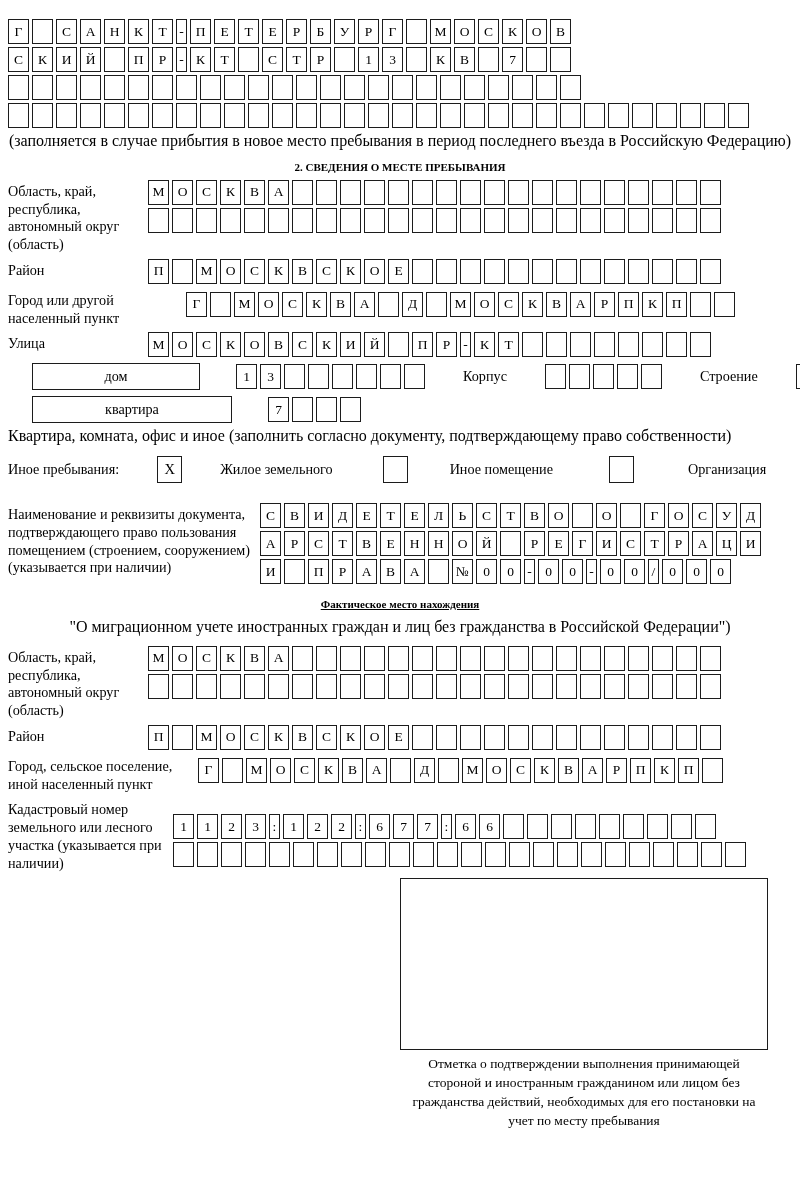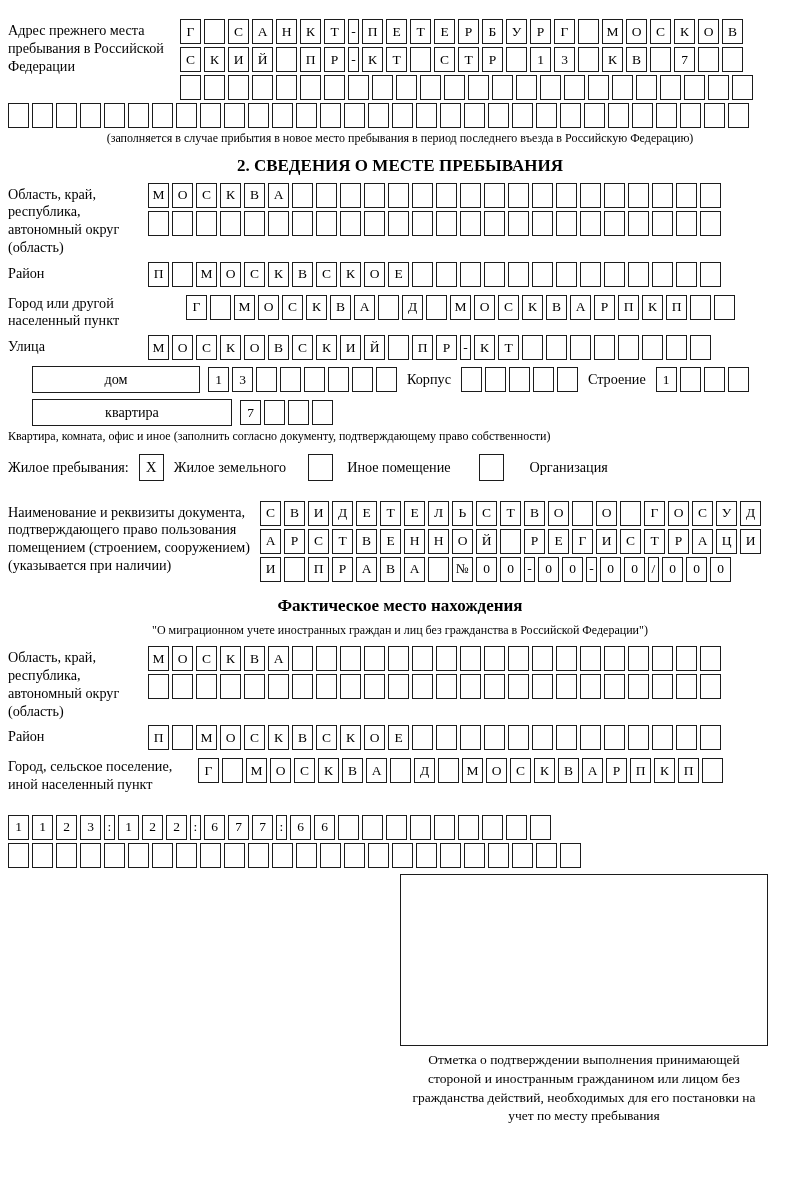--- a/index.html
+++ b/index.html
@@ -25,43 +25,42 @@
     display: flex; align-items: center; justify-content: center;
     font-size: 13.5px; background: #fff;
   }
   .cell.sep { width: 11px; }
 
   .widebox {
     border: 1.6px solid #1c1c1c; height: 27px; flex: 0 0 auto;
     display: flex; align-items: center; justify-content: center; font-size: 14.2px;
   }
 
-  .note { font-size: 12px; line-height: 1.3; margin-top: 3px; }
+  .note { font-size: 16px; line-height: 1.3; margin-top: 3px; }
   .note.center { text-align: center; }
-  .title { font-weight: bold; text-align: center; font-size: 17px; margin: 9px 0 7px 0; }
-
-  .inline-row { display: flex; align-items: center; margin-top: 6px; }
+  .title { font-weight: bold; text-align: center; font-size: 11px; margin: 9px 0 7px 0; }
+
+  .inline-row { display: flex; align-items: center; margin-top: 6px; gap: 28px; }
   .cb {
     width: 25px; height: 27px; border: 1.6px solid #1c1c1c; flex: 0 0 auto;
     display: flex; align-items: center; justify-content: center; font-size: 14.5px;
   }
   .opt-label { font-size: 14.2px; }
 
   .stamp-wrap { margin-top: 6px; margin-left: 392px; width: 368px; }
   .stamp-box { width: 368px; height: 172px; border: 1.9px solid #1c1c1c; background: #fff; }
   .stamp-caption { font-size: 13.5px; line-height: 1.4; text-align: center; margin-top: 5px; }
 </style>
 </head>
 <body>
 
 <div class="page">
 
 
   <div class="block">
-    <div class="lbl" style="width:172px;">Адрес прежнего места пребывания в Российской Федерации</div>
     <div class="grids">
       <div class="boxrow">
           <span class="cell">Г</span>
           <span class="cell"></span>
           <span class="cell">С</span>
           <span class="cell">А</span>
           <span class="cell">Н</span>
           <span class="cell">К</span>
           <span class="cell">Т</span>
           <span class="cell sep">-</span>
@@ -354,21 +353,21 @@
     <div class="boxrow" style="margin-left:8px;">
         <span class="cell">7</span>
         <span class="cell"></span>
         <span class="cell"></span>
         <span class="cell"></span>
       </div>
   </div>
   <div class="note">Квартира, комната, офис и иное (заполнить согласно документу, подтверждающему право собственности)</div>
 
   <div class="inline-row" style="margin-top:9px;">
-    <span class="opt-label">Жилое пребывания:</span>
+    <span class="opt-label">Иное пребывания:</span>
     <div class="cb" style="margin-left:10px;">X</div>
     <span class="opt-label" style="margin-left:10px;">Жилое земельного</span>
     <div class="cb" style="margin-left:22px;"></div>
     <span class="opt-label" style="margin-left:14px;">Иное помещение</span>
     <div class="cb" style="margin-left:28px;"></div>
     <span class="opt-label" style="margin-left:26px;">Организация</span>
   </div>
 
   <div class="block" style="margin-top:20px;">
     <div class="lbl" style="width:252px;">Наименование и реквизиты документа, подтверждающего право пользования помещением (строением, сооружением) (указывается при наличии)</div>
@@ -438,21 +437,21 @@
           <span class="cell">0</span>
           <span class="cell">0</span>
           <span class="cell sep">/</span>
           <span class="cell">0</span>
           <span class="cell">0</span>
           <span class="cell">0</span>
         </div>
     </div>
   </div>
 
-  <div class="title" style="margin-top:14px;">Фактическое место нахождения</div>
+  <div class="title" style="margin-top:14px;text-decoration:underline;">Фактическое место нахождения</div>
   <div class="note center" style="margin-top:1px;">"О миграционном учете иностранных граждан и лиц без гражданства в Российской Федерации")</div>
 
   <div class="block" style="margin-top:8px;">
     <div class="lbl" style="width:140px;">Область, край, республика, автономный округ (область)</div>
     <div class="grids">
       <div class="boxrow">
           <span class="cell">М</span>
           <span class="cell">О</span>
           <span class="cell">С</span>
           <span class="cell">К</span>
@@ -558,20 +557,21 @@
         <span class="cell">А</span>
         <span class="cell">Р</span>
         <span class="cell">П</span>
         <span class="cell">К</span>
         <span class="cell">П</span>
         <span class="cell"></span>
       </div>
   </div>
 
   <div class="block">
+    <div class="lbl" style="width:165px;">Кадастровый номер земельного или лесного участка (указывается при наличии)</div>
     <div class="grids" style="margin-top:16px;">
       <div class="boxrow">
           <span class="cell">1</span>
           <span class="cell">1</span>
           <span class="cell">2</span>
           <span class="cell">3</span>
           <span class="cell sep">:</span>
           <span class="cell">1</span>
           <span class="cell">2</span>
           <span class="cell">2</span>

